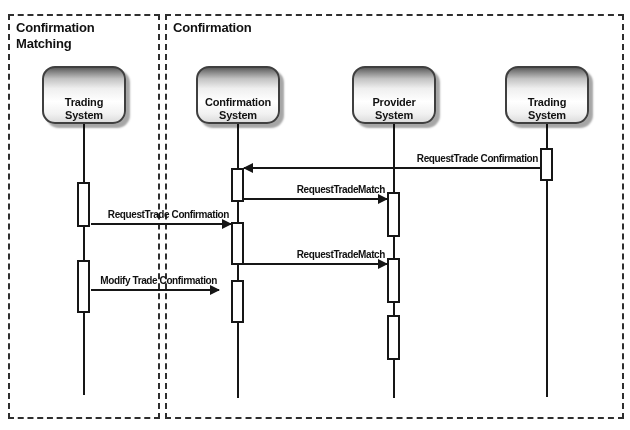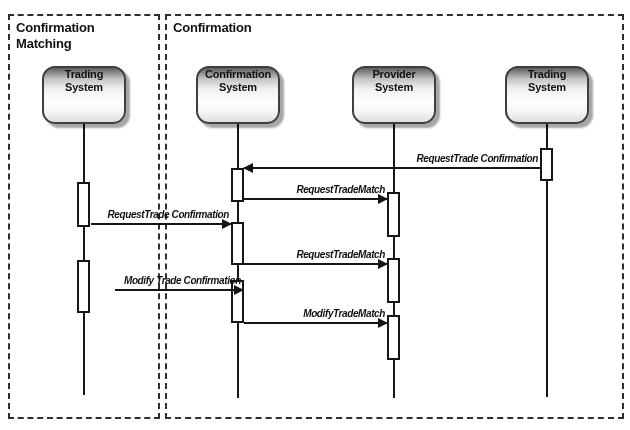--- a/index.html
+++ b/index.html
@@ -8,26 +8,26 @@
     font-family:"Liberation Sans","DejaVu Sans",sans-serif;color:#111;border-radius:18px;
   }
   .frame{position:absolute;border:2px dashed #2e2e2e;background:transparent;}
   .frame-title{position:absolute;top:4px;left:6px;font-size:13px;font-weight:bold;
     letter-spacing:-0.2px;line-height:16px;white-space:nowrap;}
   .node{
     position:absolute;width:84px;height:58px;border:2px solid #3f3f3f;border-radius:13px;
     box-sizing:border-box;
     background:linear-gradient(180deg,#5e5e5e 0%,#8d8d8d 9%,#c3c3c3 20%,#efefef 38%,#ffffff 62%,#f1f1f1 85%,#dddddd 100%);
     box-shadow:4px 4px 2px rgba(0,0,0,0.35);
-    display:flex;align-items:flex-start;justify-content:center;
+    display:flex;align-items:flex-end;justify-content:center;
   }
   .node-label{font-size:11px;font-weight:bold;text-align:center;line-height:13px;letter-spacing:-0.2px;}
   .lifeline{position:absolute;width:2px;background:#161616;}
   .abar{position:absolute;width:13px;border:2px solid #161616;background:#ffffff;box-sizing:border-box;}
-  .message{position:absolute;font-style:italic;}
+  .message{position:absolute;}
   .msg-label{font-size:10px;font-weight:bold;letter-spacing:-0.4px;white-space:nowrap;
     line-height:12px;padding:0 2px;text-align:right;}
   .align-right{text-align:right;}
   .msg-line{position:relative;height:2px;background:#161616;margin-top:2px;}
   .arr-r{position:absolute;right:-1px;top:-4px;width:0;height:0;
     border-left:10px solid #161616;border-top:5px solid transparent;border-bottom:5px solid transparent;}
   .arr-l{position:absolute;left:-1px;top:-4px;width:0;height:0;
     border-right:10px solid #161616;border-top:5px solid transparent;border-bottom:5px solid transparent;}
 </style>
 </head>
@@ -108,27 +108,21 @@
     </div>
   </div>
 
   <div class="message" style="left:244px;top:249px;width:143px;">
     <div class="msg-label">RequestTradeMatch</div>
     <div class="msg-line">
       <i class="arr-r"></i>
     </div>
   </div>
 
-  <div class="message" style="left:91px;top:275px;width:128px;padding-left:24px;">
+  <div class="message" style="left:91px;top:275px;width:128px;">
     <div class="msg-label">Modify Trade Confirmation</div>
     <div class="msg-line">
       <i class="arr-r"></i>
     </div>
   </div>
 
-  <div class="message" style="left:244px;top:308px;width:143px;">
-    <div class="msg-label">ModifyTradeMatch</div>
-    <div class="msg-line">
-      <i class="arr-r"></i>
-    </div>
-  </div>
 
 </div>
 
 </body></html>

